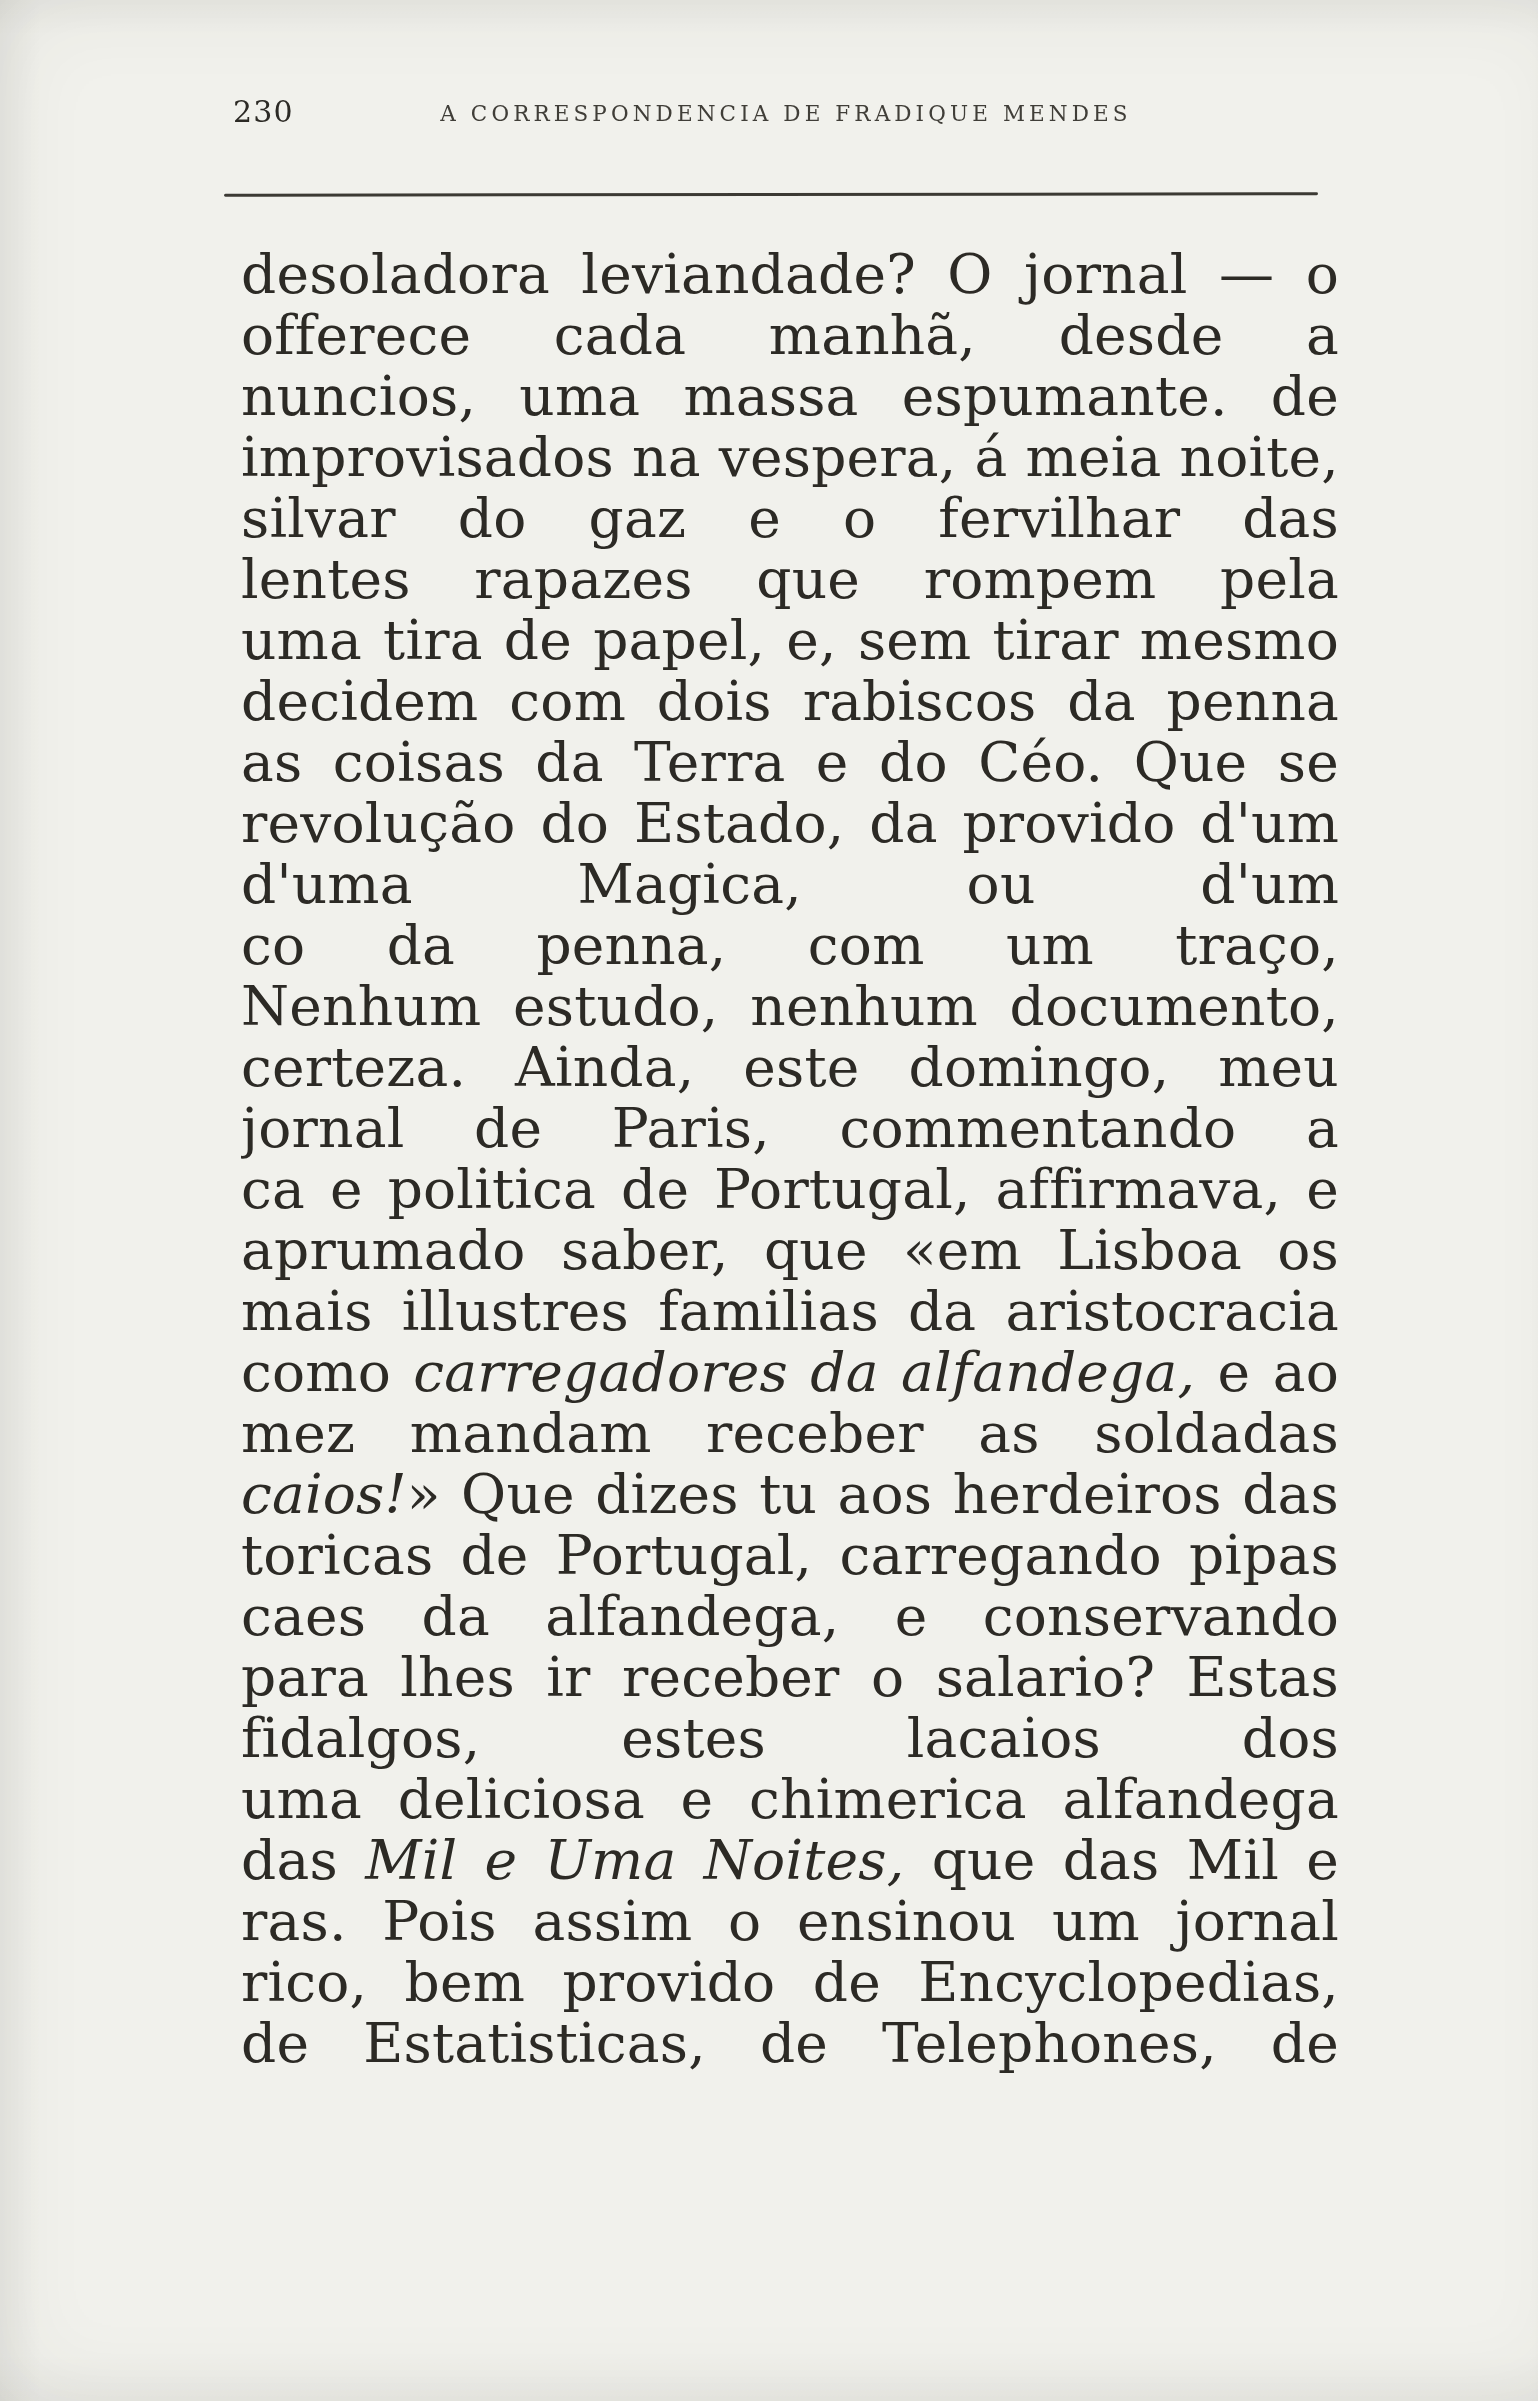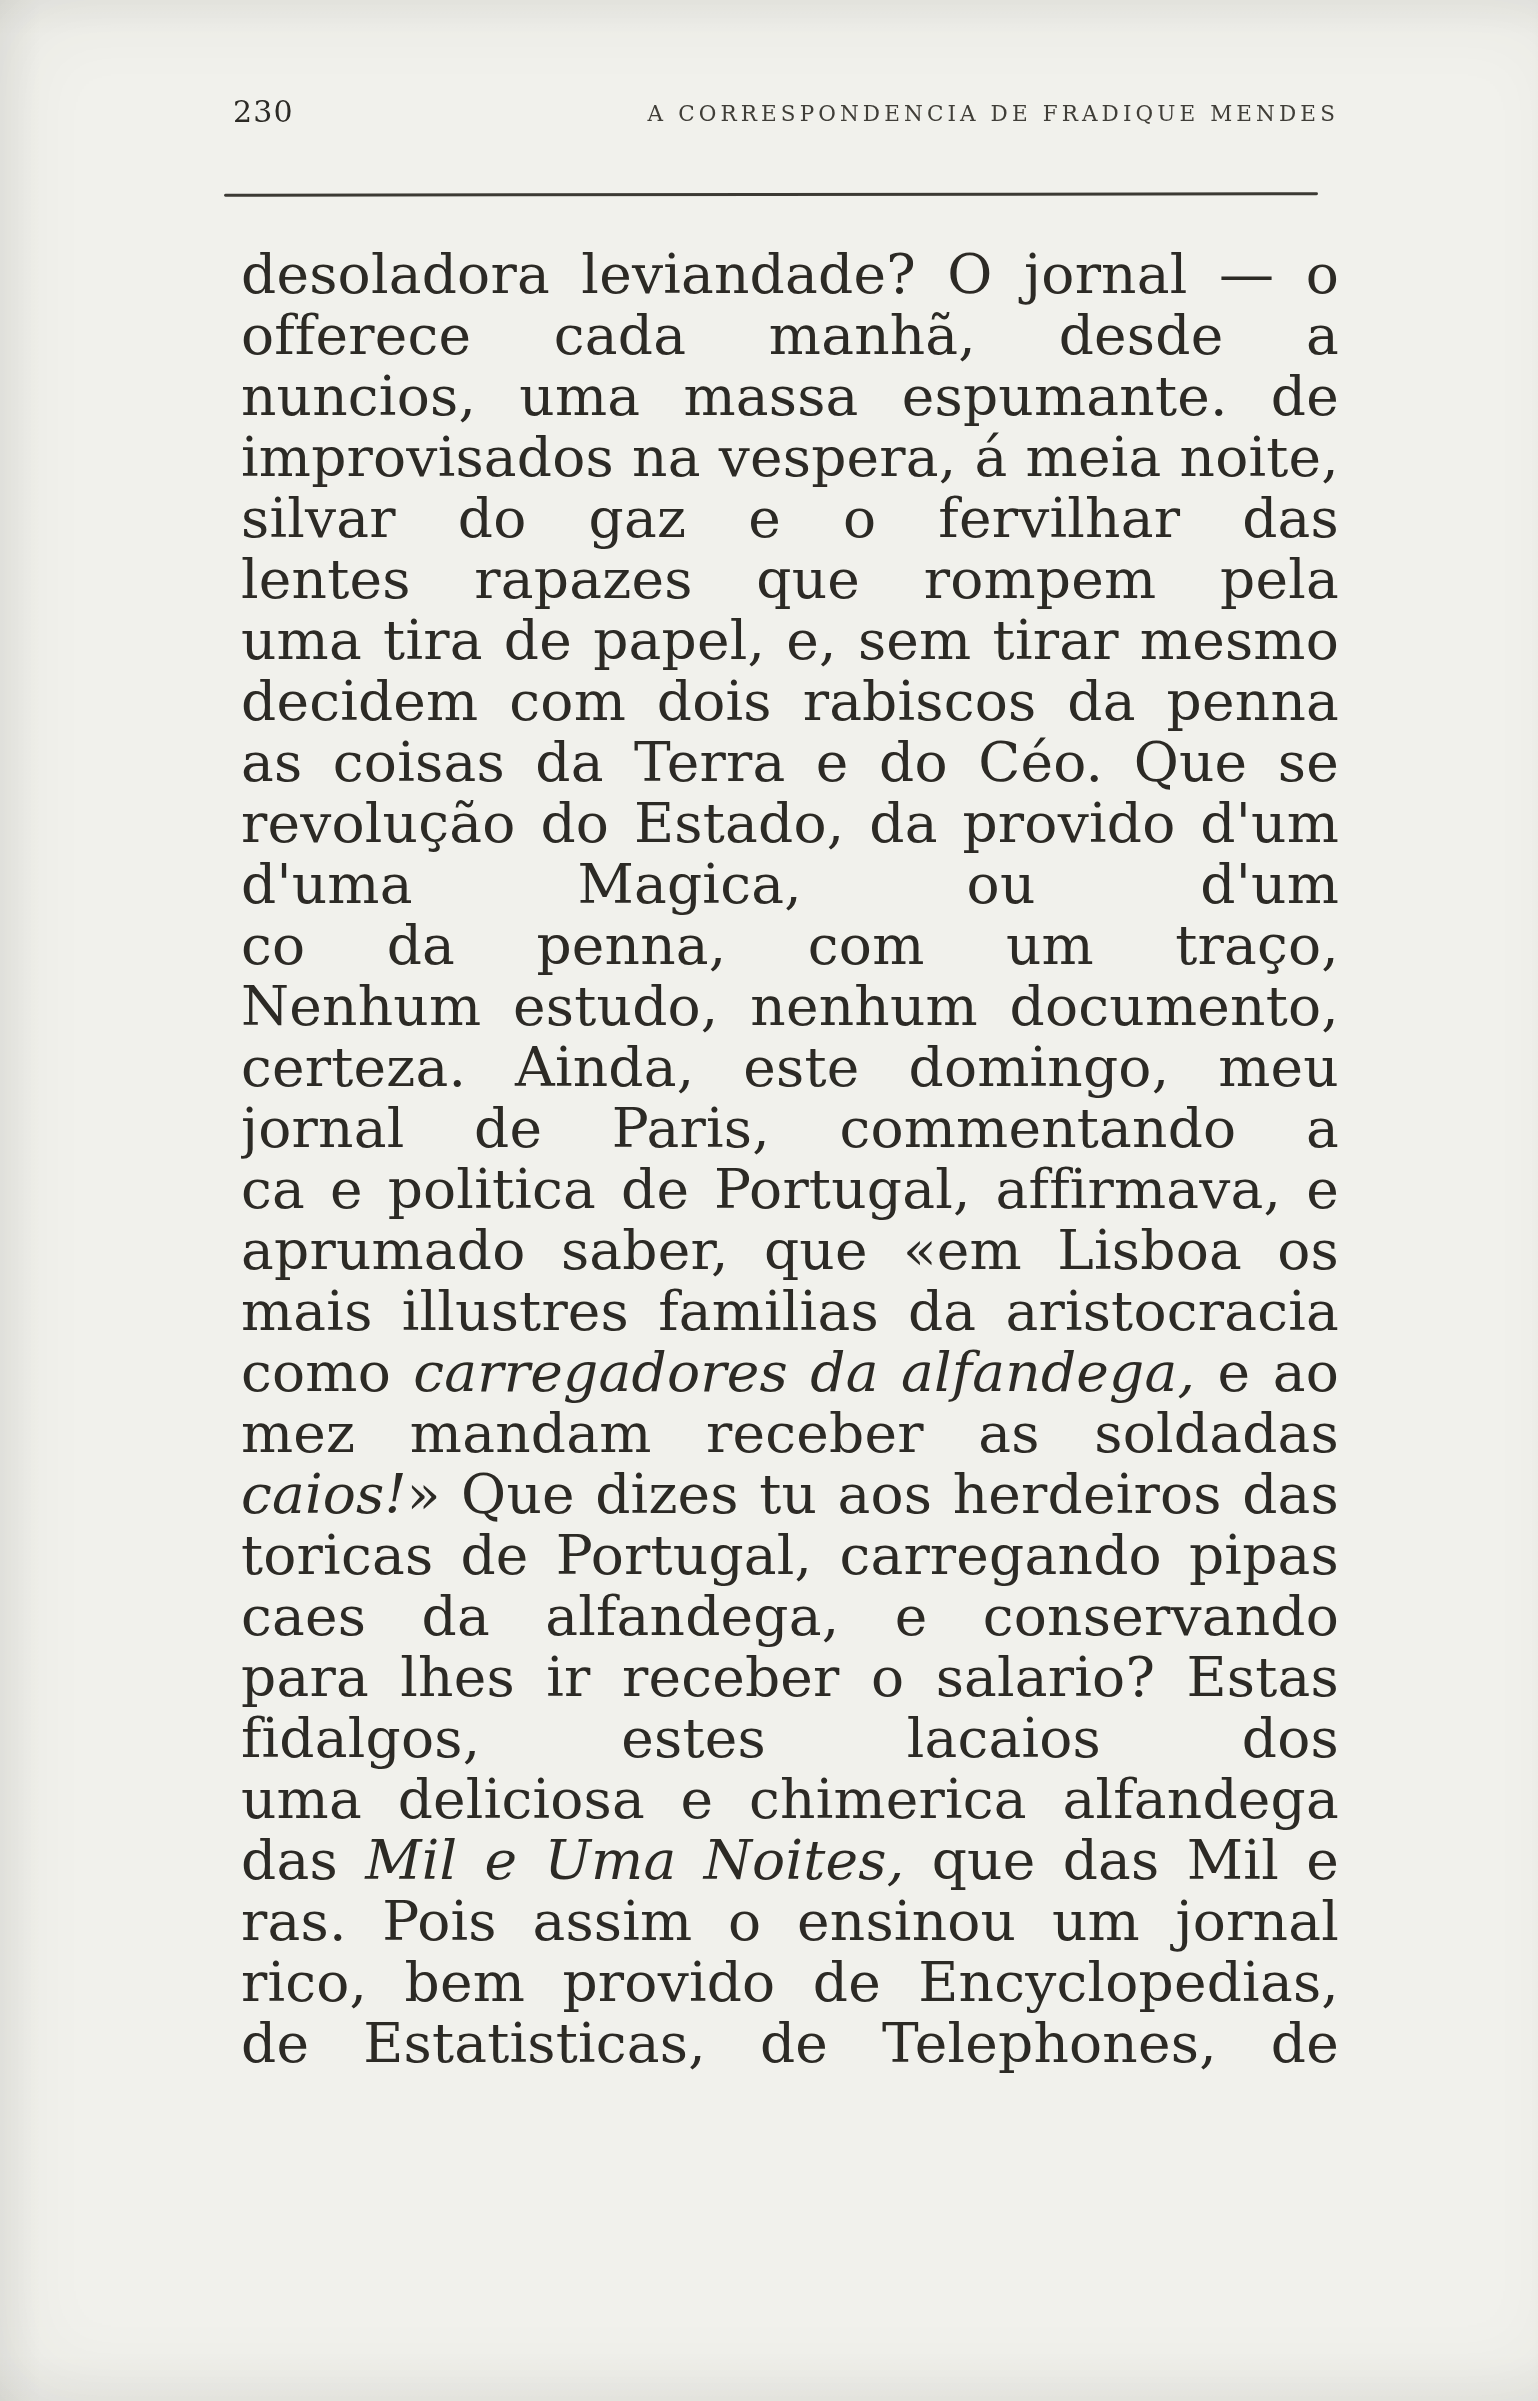--- a/index.html
+++ b/index.html
@@ -37,21 +37,21 @@
     top: 0;
     font-size: 30px;
     letter-spacing: 1.2px;
     color: var(--ink, #2c2a25);
   }
   .running-title {
     position: absolute;
     left: 0;
     right: 0;
     top: 7px;
-    text-align: right;
+    text-align: center;
     font-size: 21.5px;
     letter-spacing: 4.1px;
     white-space: nowrap;
     color: #403e38;
   }
   .rule {
     position: absolute;
     left: 224px;
     top: 193px;
     width: 1094px;

